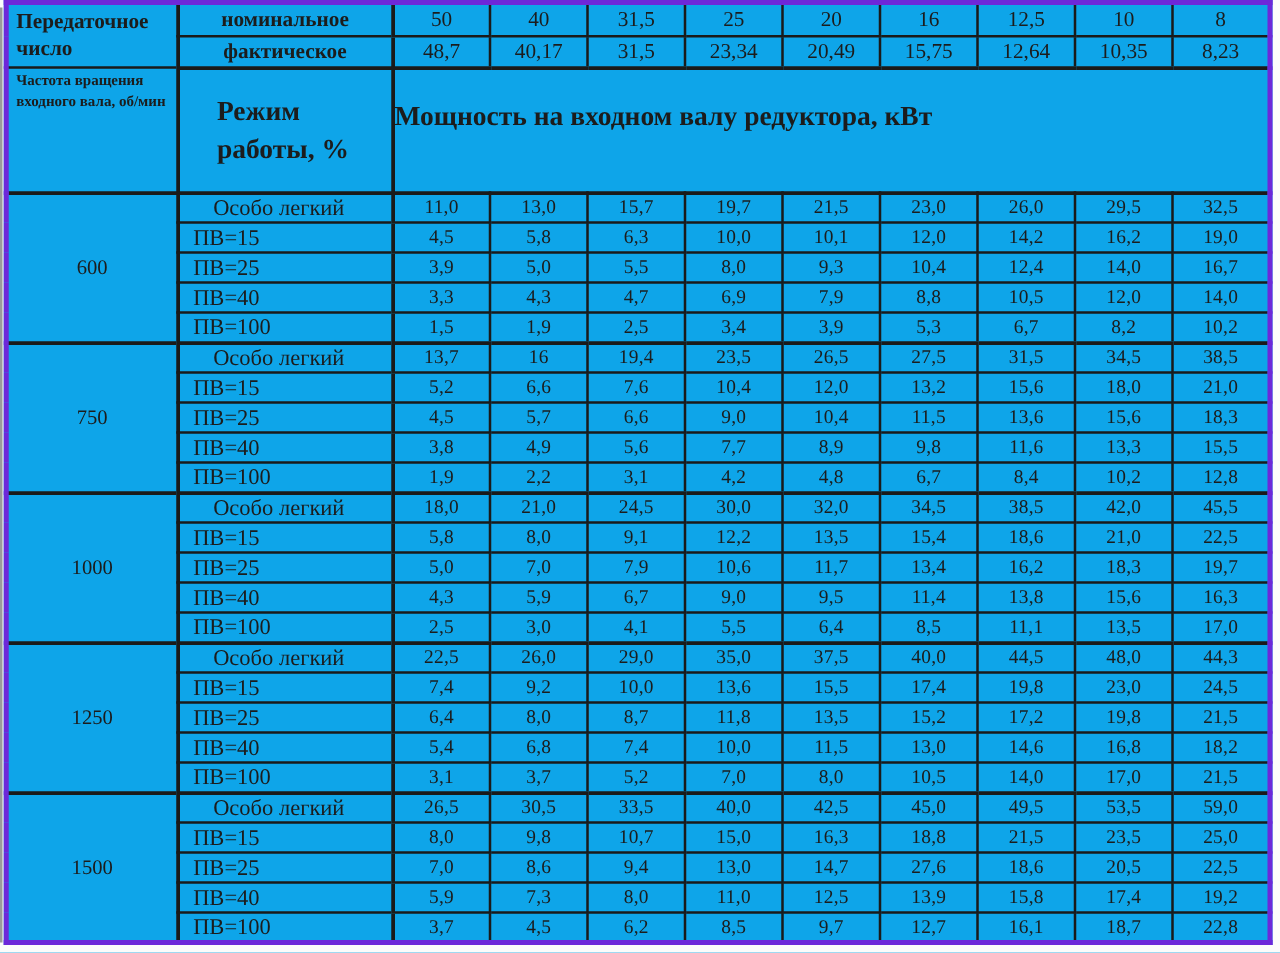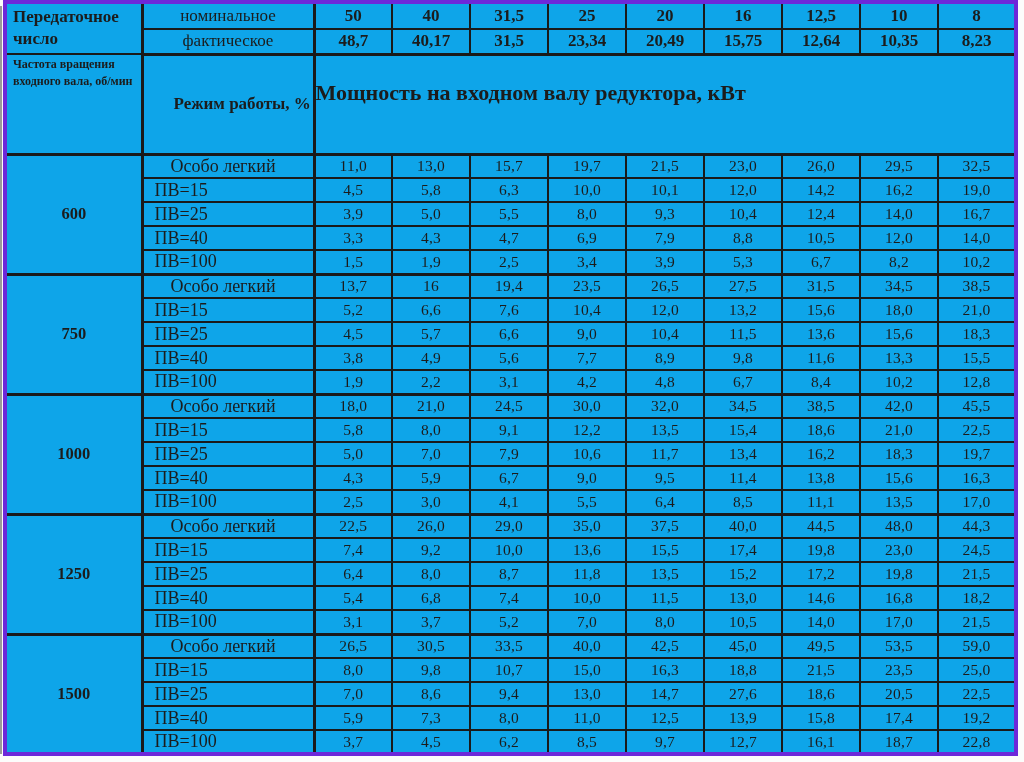--- a/index.html
+++ b/index.html
@@ -48,33 +48,33 @@
   tr.sep-bottom td { border-bottom-width:3px; }
   .gear-label {
     font-weight:bold; font-size:17px; line-height:1.28;
     vertical-align:top; padding:2px 2px 0 6px; text-align:left;
   }
   .freq-header {
     font-weight:bold; font-size:12px; line-height:1.42;
     vertical-align:top; padding:1px 2px 0 6px; text-align:left;
   }
   .mode-header {
-    font-weight:bold; font-size:17px; line-height:1.35;
+    font-weight:bold; font-size:22px; line-height:1.35;
     padding-left:30px; text-align:left;
   }
   .power-header {
     font-weight:bold; font-size:22px; text-align:left;
     vertical-align:middle; padding-bottom:22px;
   }
-  .hlabel { font-weight:normal; font-size:17px; text-align:center; }
-  .hnum { font-weight:bold; font-size:17px; text-align:center; }
+  .hlabel { font-weight:bold; font-size:17px; text-align:center; }
+  .hnum { font-weight:normal; font-size:17px; text-align:center; }
   
   tbody tr { height:24px; }
   tbody tr.group-start td { border-top-width:3px; }
-  .freq-cell { font-weight:bold; font-size:16.5px; text-align:center; }
+  .freq-cell { font-weight:normal; font-size:16.5px; text-align:center; }
   .mode-cell { font-size:18px; text-align:left; padding-left:11px; }
   .mode-cell.mode-light { padding-left:27px; }
   .value-cell { font-size:15.5px; text-align:center; letter-spacing:.2px; }
 </style>
 </head>
 <body>
 
 <div class="page">
   <div class="scan-edge"></div>
 

